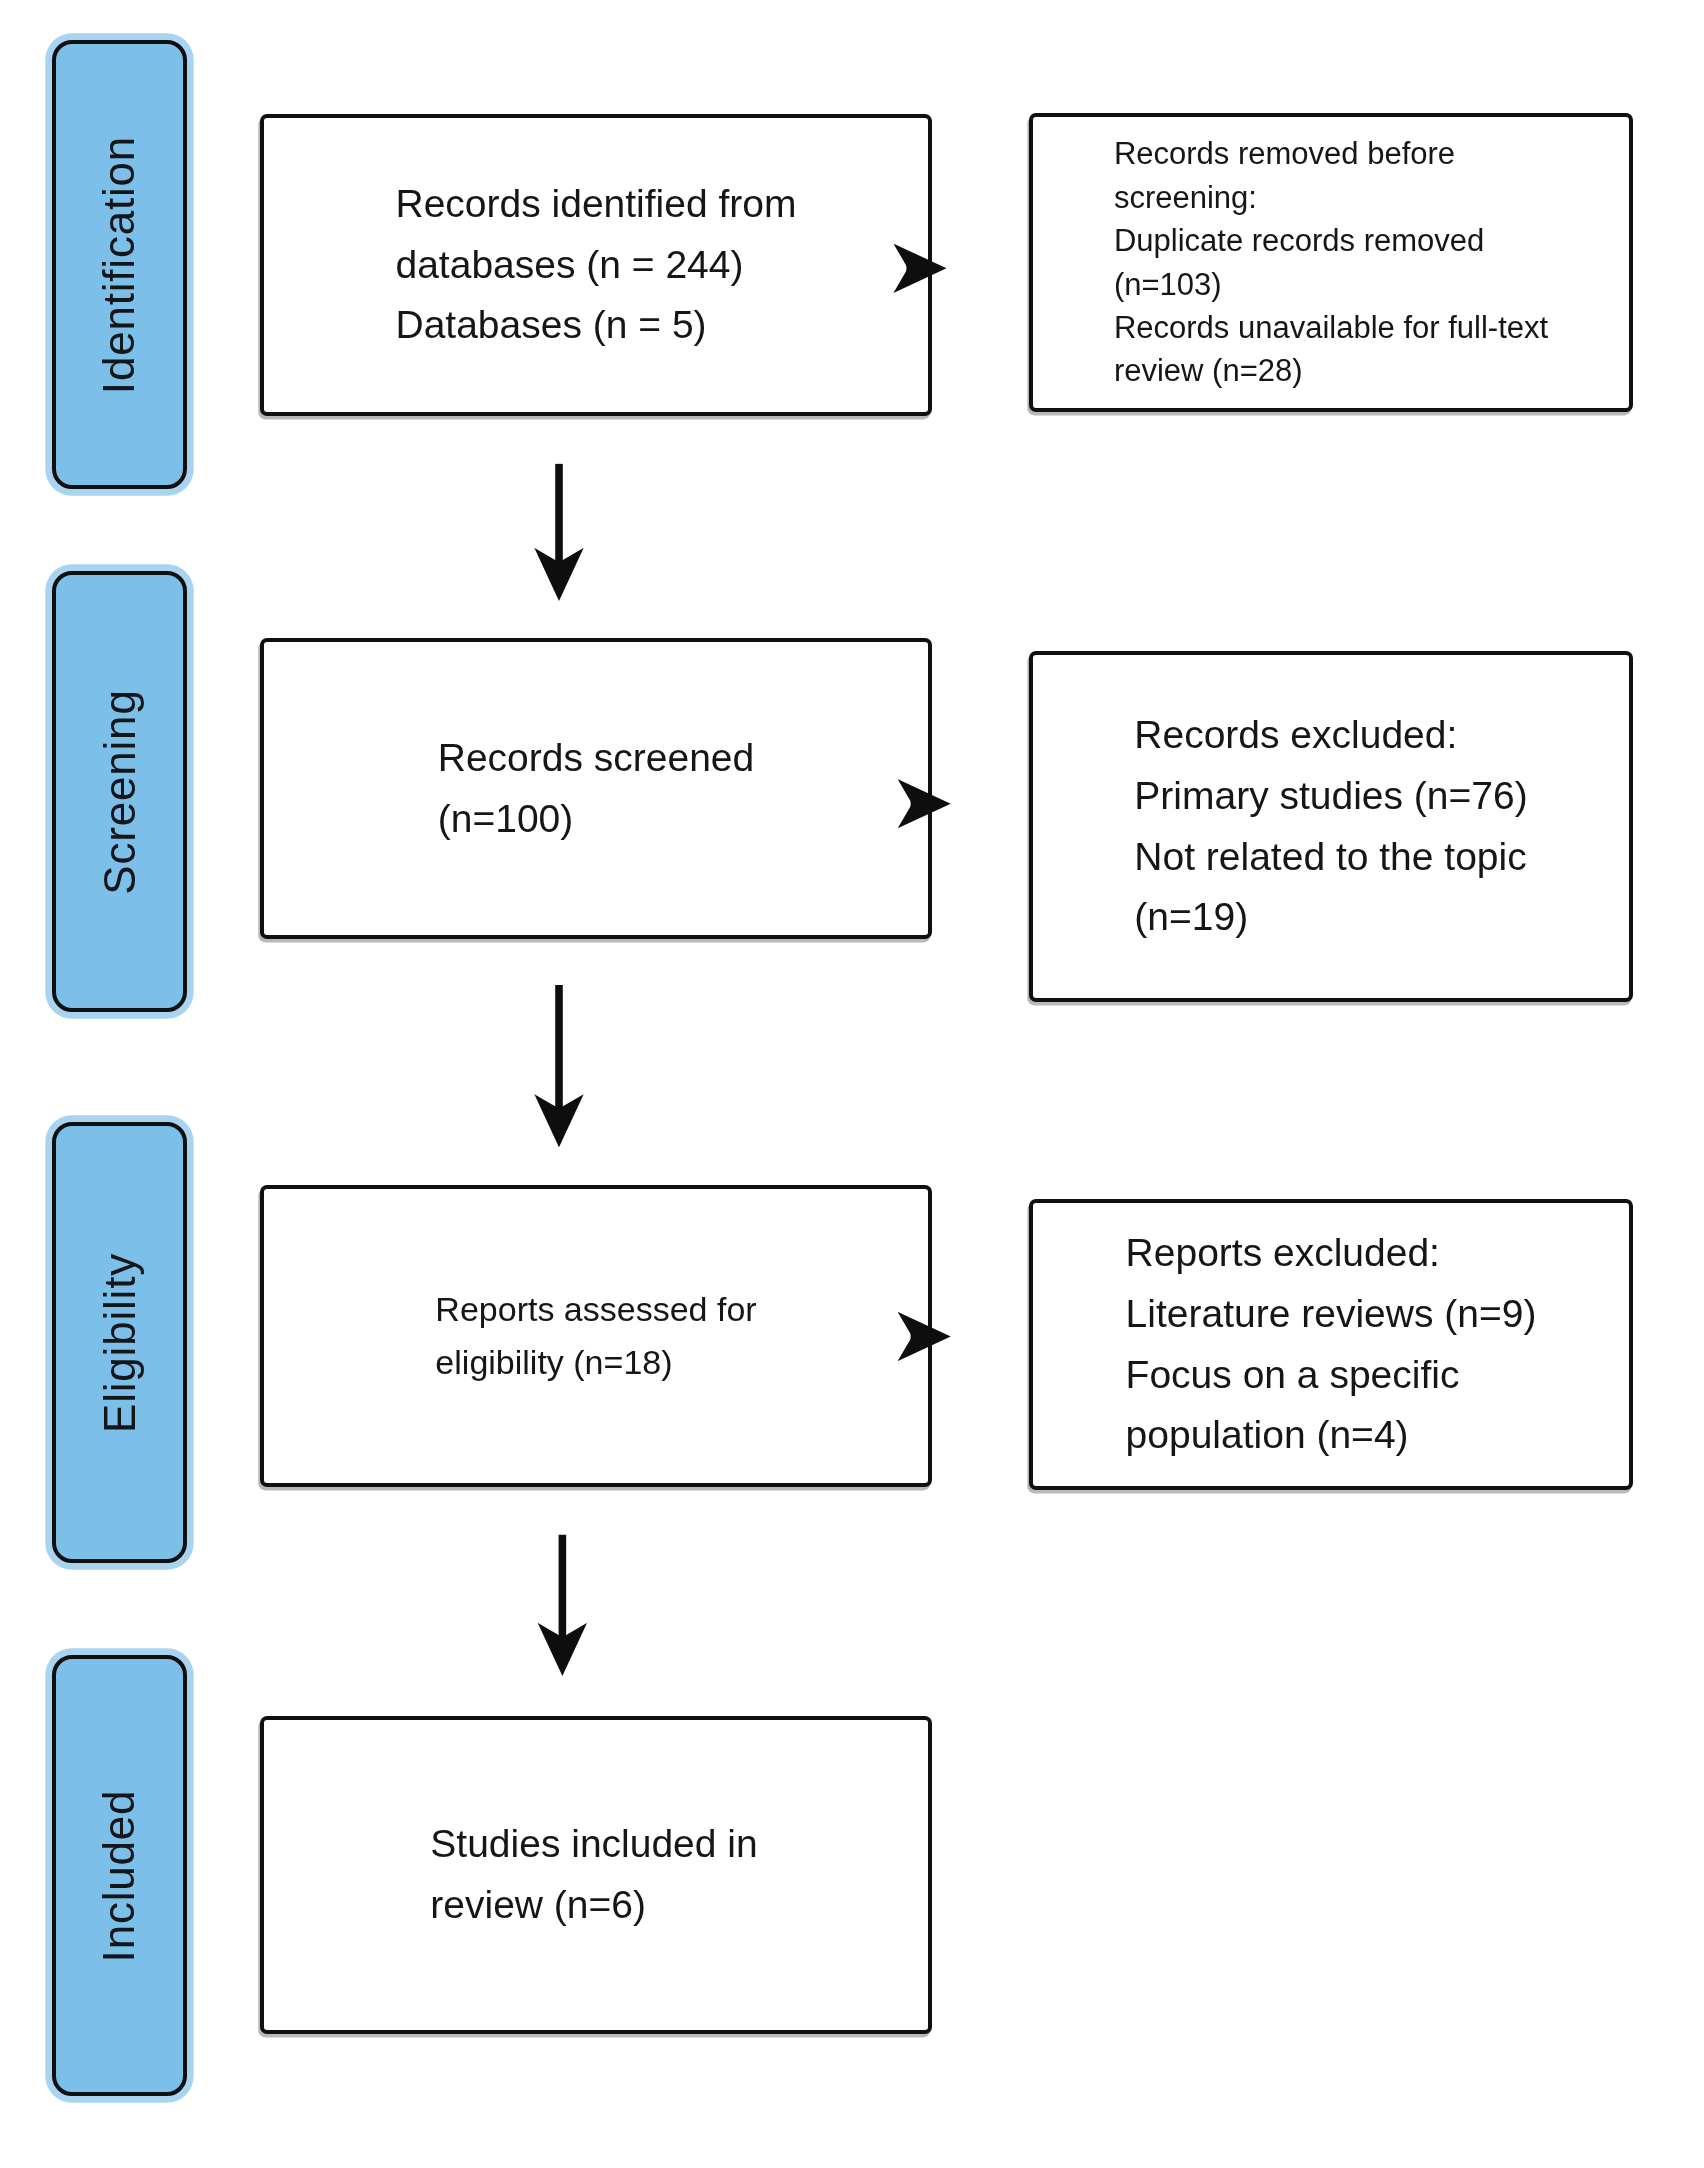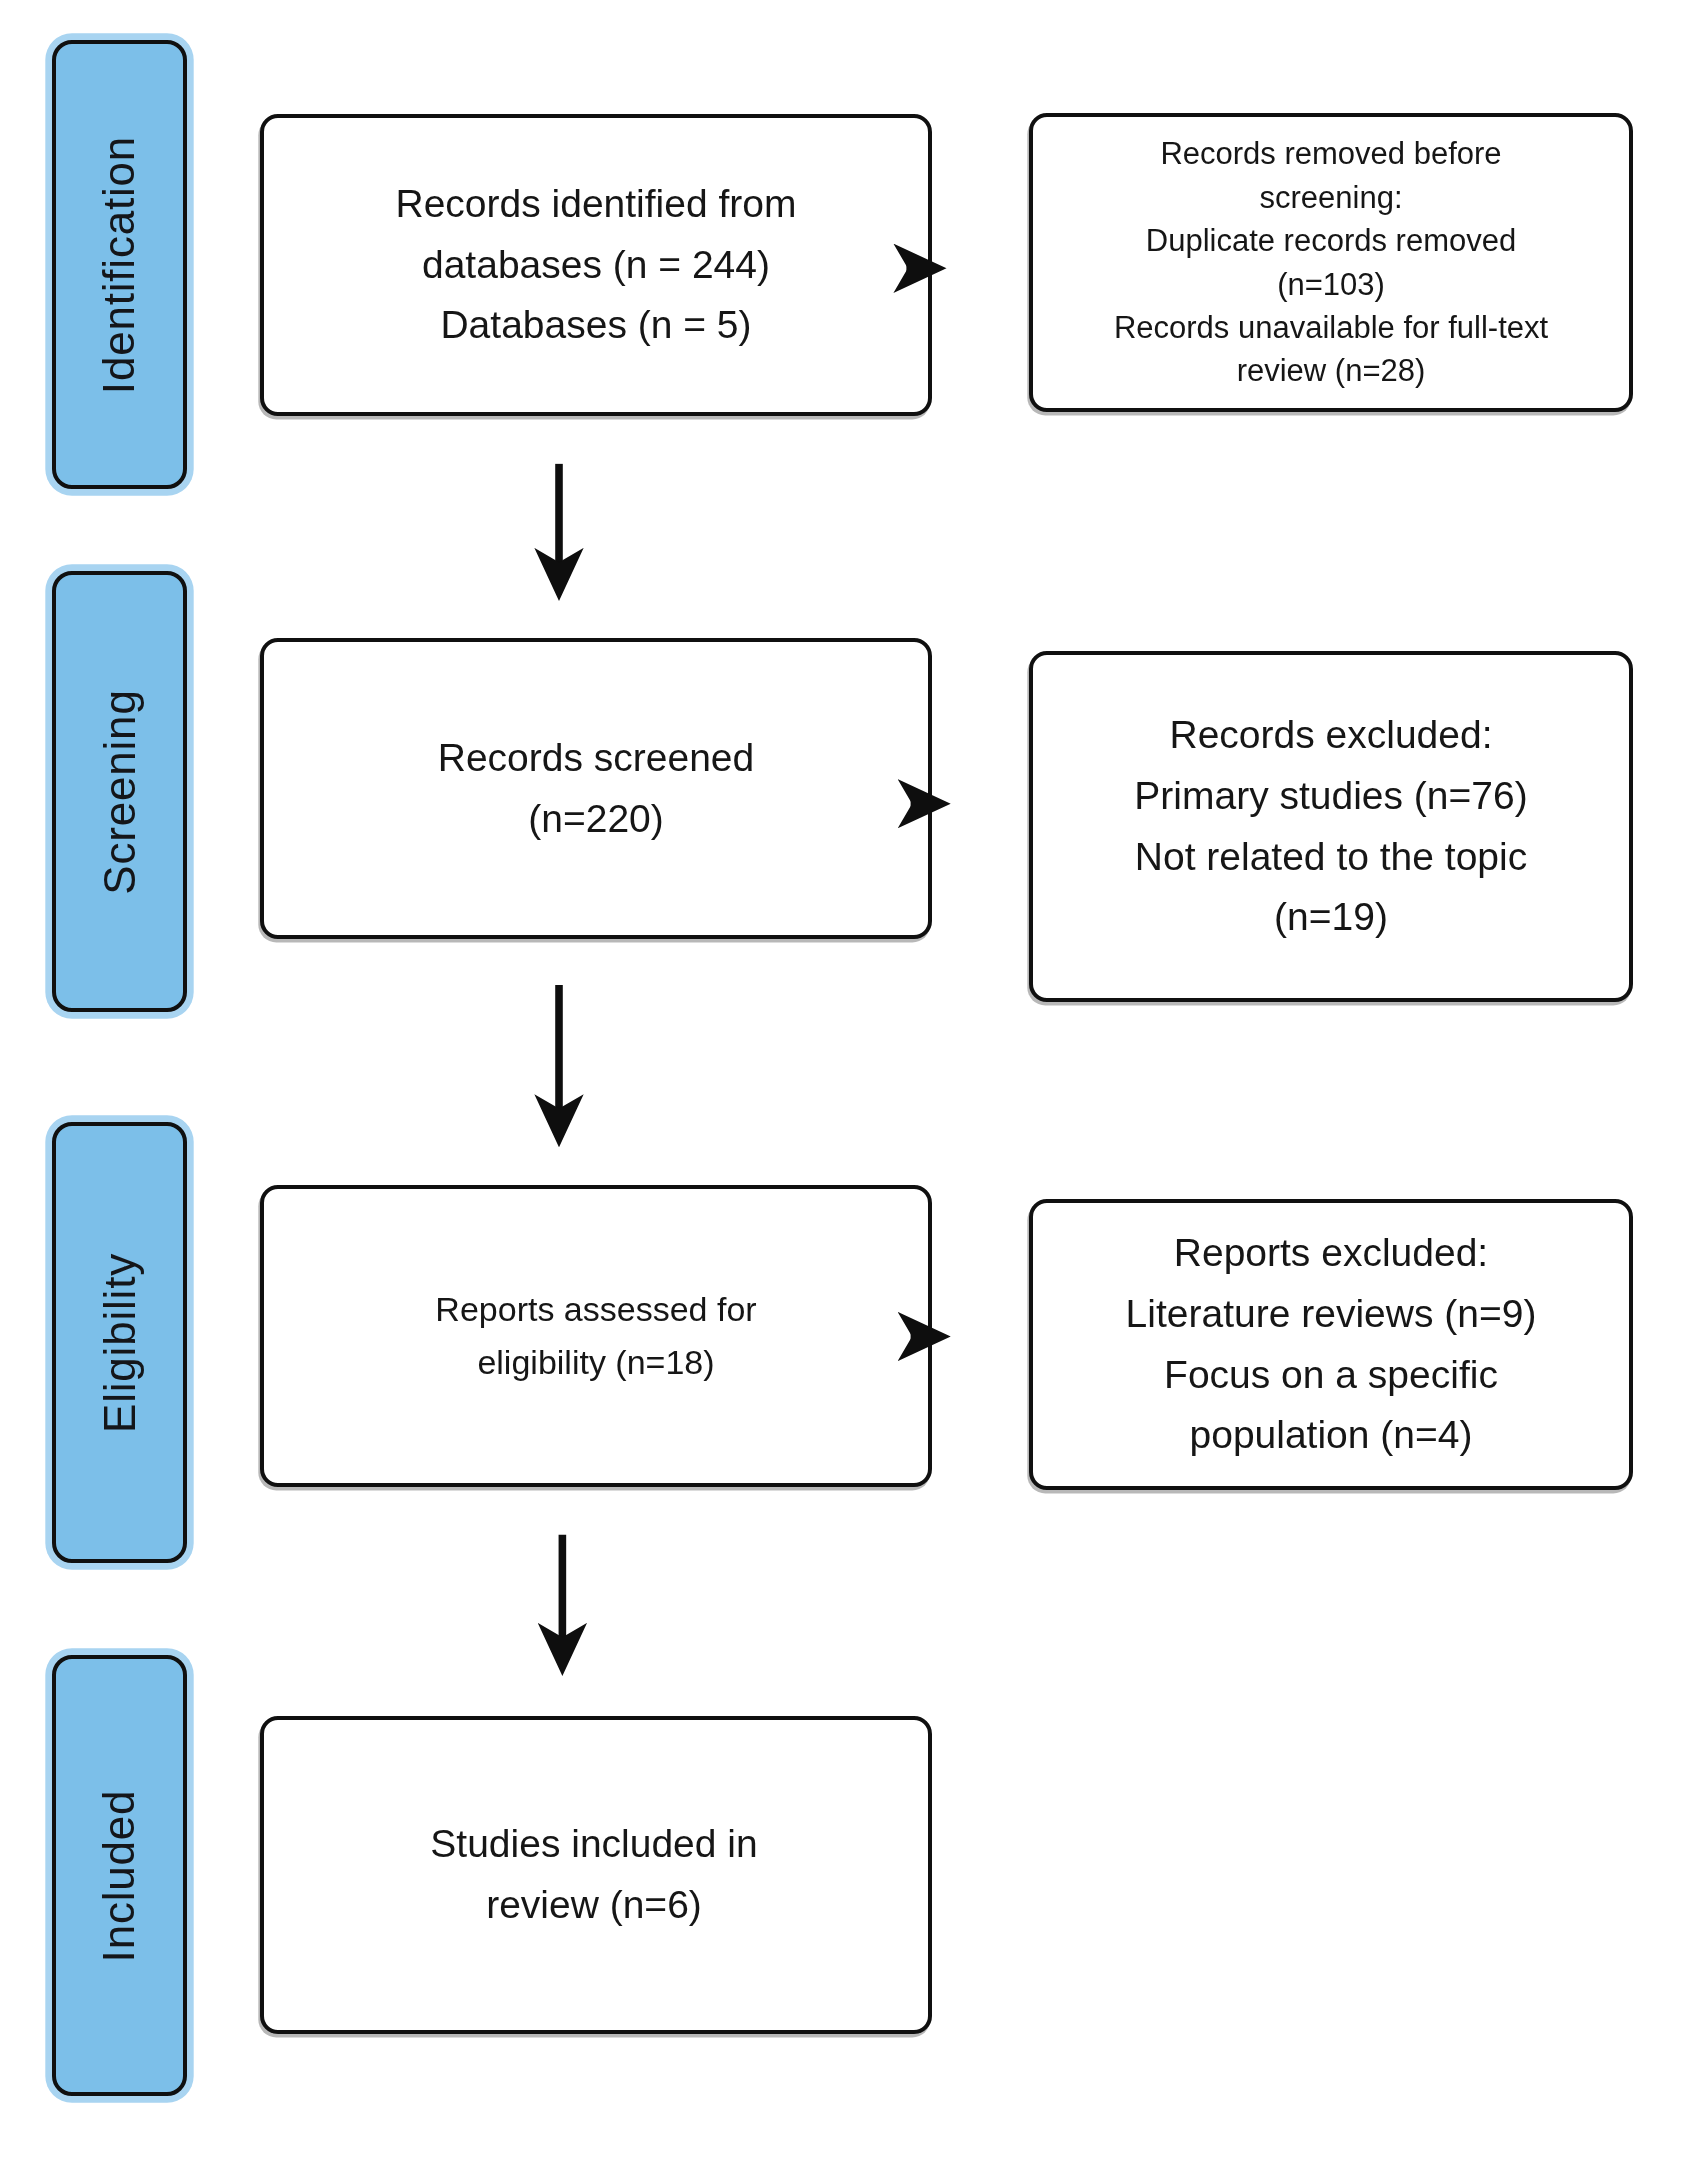--- a/index.html
+++ b/index.html
@@ -40,26 +40,25 @@
   .stage1 { top: 40px;   height: 449px; }
   .stage2 { top: 571px;  height: 441px; }
   .stage3 { top: 1122px; height: 441px; }
   .stage4 { top: 1655px; height: 441px; }
 
   
   .box {
     position: absolute;
     background: #ffffff;
     border: 4.2px solid #101010;
-    border-radius: 18px;
+    border-radius: 7px;
     box-shadow: -1.7px 3.4px 0 rgba(0,0,0,0.28);
     display: flex;
     align-items: center;
     justify-content: center;
-    text-align: center;
     white-space: pre-line;
     box-sizing: border-box;
     padding: 8.4px 22px;
   }
   .main-col { left: 260px; width: 672px; }
   .exc-col  { left: 1029px; width: 604px; }
 
   .flow1 { top: 114px;  height: 302px; font-size: 39px; line-height: 1.56; }
   .flow2 { top: 638px;  height: 301px; font-size: 39px; line-height: 1.56; }
   .flow3 { top: 1185px; height: 302px; font-size: 34px; line-height: 1.56; }
@@ -97,21 +96,21 @@
     <span class="rot">Eligibility</span>
   </div>
   <div class="stage stage4">
     <span class="rot">Included</span>
   </div>
 
   <div class="box main-col flow1">Records identified from
 databases (n = 244)
 Databases (n = 5)</div>
   <div class="box main-col flow2">Records screened
-(n=220)</div>
+(n=100)</div>
   <div class="box main-col flow3">Reports assessed for
 eligibility (n=18)</div>
   <div class="box main-col flow4">Studies included in
 review (n=6)</div>
 
   <div class="box exc-col exc1">Records removed before
 screening:
 Duplicate records removed
 (n=103)
 Records unavailable for full-text

